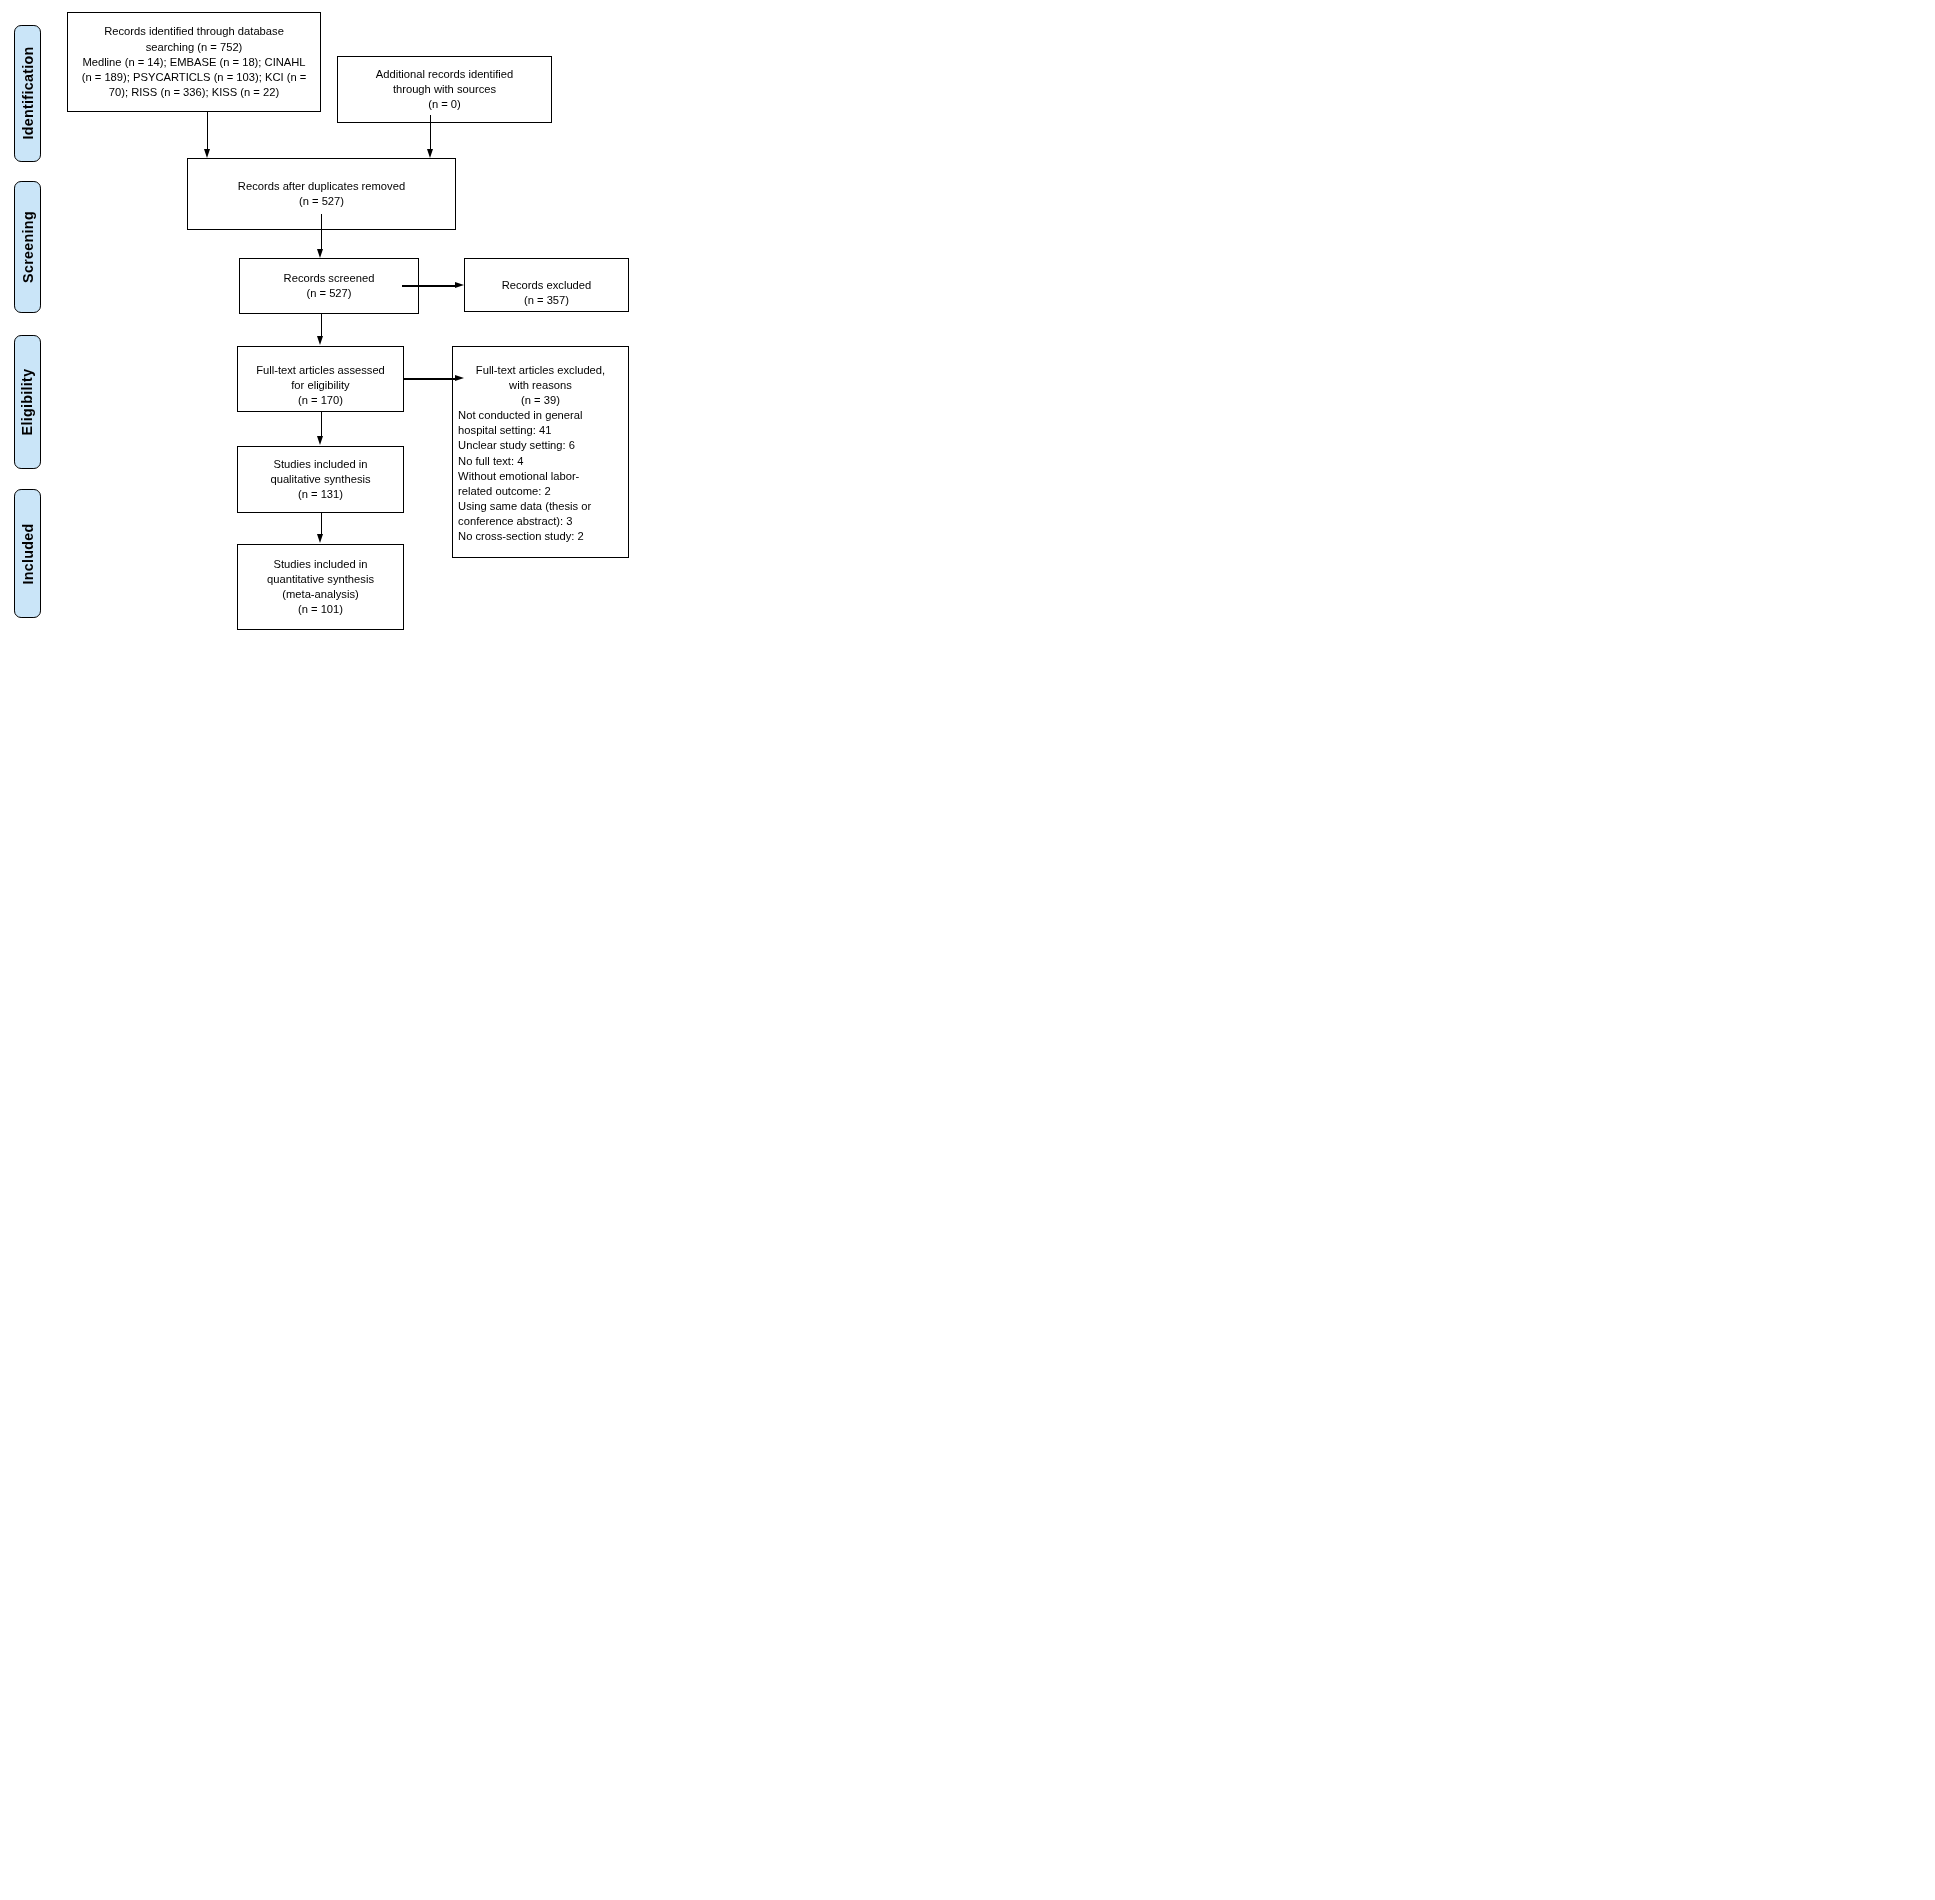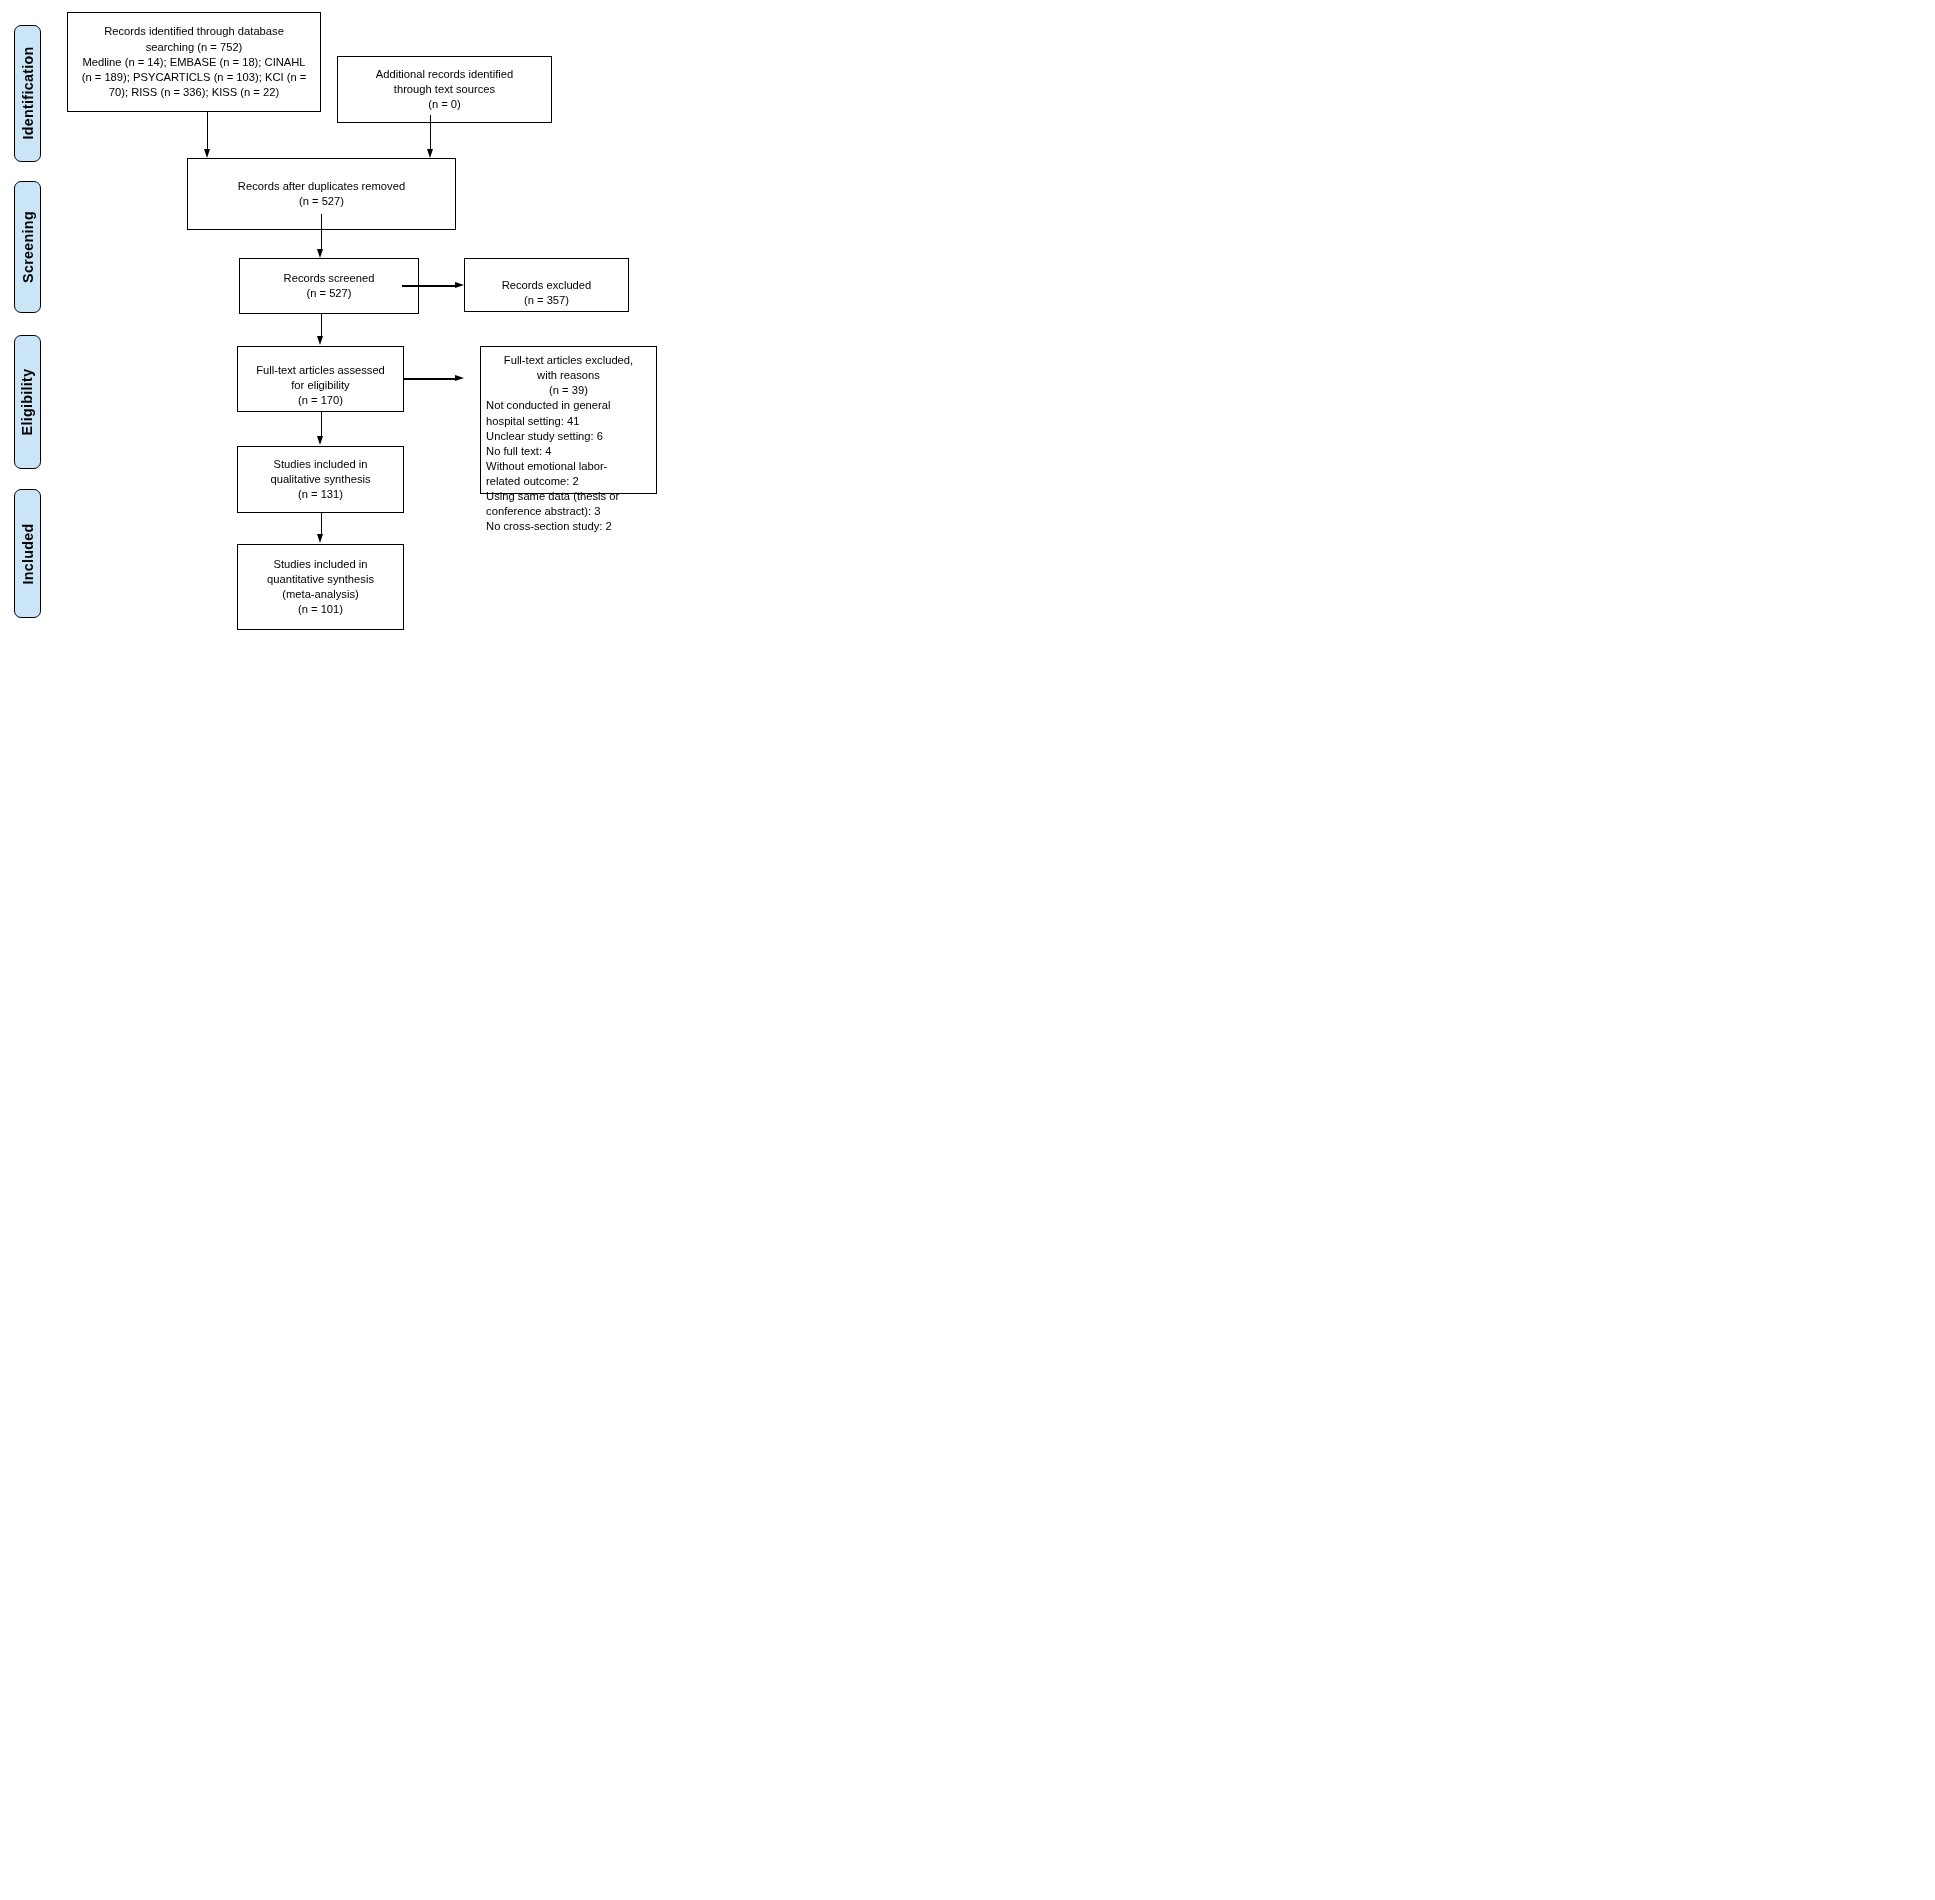--- a/index.html
+++ b/index.html
@@ -82,21 +82,21 @@
   <div class="fbox" style="left:67px;top:12.2px;width:254px;height:100px;">
       <div class="line">Records identified through database</div>
       <div class="line">searching (n = 752)</div>
       <div class="line">Medline (n = 14); EMBASE (n = 18); CINAHL</div>
       <div class="line">(n = 189); PSYCARTICLS (n = 103); KCI (n =</div>
       <div class="line">70); RISS (n = 336); KISS (n = 22)</div>
     </div>
 
   <div class="fbox" style="left:337px;top:48px;width:215px;height:67px;margin-top:8px;">
       <div class="line">Additional records identified</div>
-      <div class="line">through text sources</div>
+      <div class="line">through with sources</div>
       <div class="line">(n = 0)</div>
     </div>
 
   <div class="fbox" style="left:187px;top:158px;width:269px;height:72px;">
       <div class="line">Records after duplicates removed</div>
       <div class="line">(n = 527)</div>
     </div>
 
   <div class="fbox" style="left:239px;top:258px;width:180px;height:56px;">
       <div class="line">Records screened</div>
@@ -107,21 +107,21 @@
       <div class="line">Records excluded</div>
       <div class="line">(n = 357)</div>
     </div>
 
   <div class="fbox" style="left:237px;top:346px;width:167px;height:66px;justify-content:flex-end;">
       <div class="line">Full-text articles assessed</div>
       <div class="line">for eligibility</div>
       <div class="line">(n = 170)</div>
     </div>
 
-  <div class="fbox" style="left:480px;top:346px;width:177px;height:148px;justify-content:flex-start;padding-top:6.1px;">
+  <div class="fbox" style="left:452px;top:346px;width:177px;height:212px;justify-content:center;padding-top:6.1px;">
     <div>
         <div class="line">Full-text articles excluded,</div>
         <div class="line">with reasons</div>
         <div class="line">(n = 39)</div>
       </div>
     <div class="reasons">
         <div class="line">Not conducted in general</div>
         <div class="line">hospital setting: 41</div>
         <div class="line">Unclear study setting: 6</div>
         <div class="line">No full text: 4</div>

